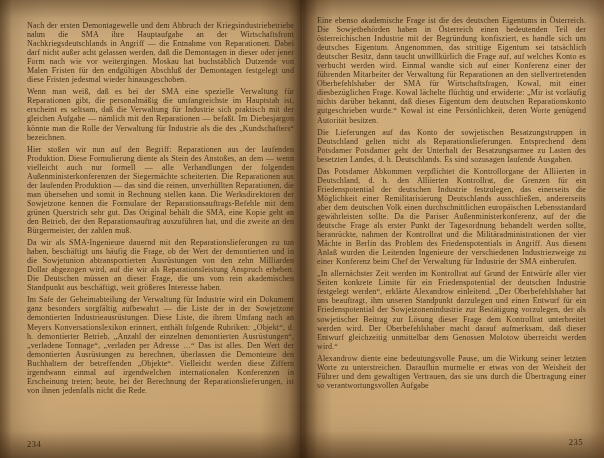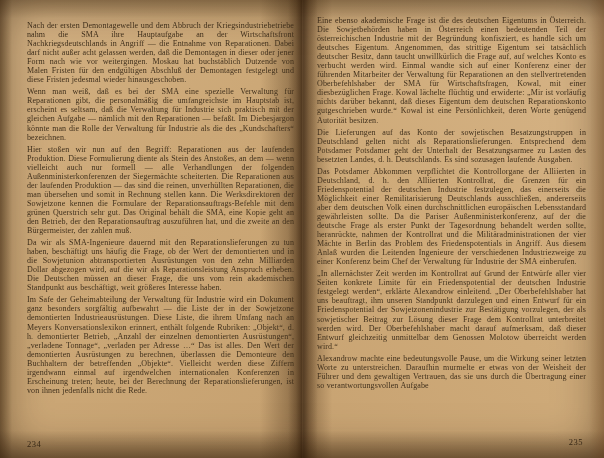--- a/index.html
+++ b/index.html
@@ -96,21 +96,21 @@
       </div>
       <div class="page-number page-number-left">234</div>
     </div>
 
     <div class="page page-right">
       <div class="text-block">
         <p>Eine ebenso akademische Frage ist die des deutschen Eigentums in Österreich. Die Sowjetbehörden haben in Österreich einen bedeutenden Teil der österreichischen Industrie mit der Begründung konfisziert, es handle sich um deutsches Eigentum. Angenommen, das strittige Eigentum sei tatsächlich deutscher Besitz, dann taucht unwillkürlich die Frage auf, auf welches Konto es verbucht werden wird. Einmal wandte sich auf einer Konferenz einer der führenden Mitarbeiter der Verwaltung für Reparationen an den stellvertretenden Oberbefehlshaber der SMA für Wirtschaftsfragen, Kowal, mit einer diesbezüglichen Frage. Kowal lächelte flüchtig und erwiderte: „Mir ist vorläufig nichts darüber bekannt, daß dieses Eigentum dem deutschen Reparationskonto gutgeschrieben wurde.“ Kowal ist eine Persönlichkeit, deren Worte genügend Autorität besitzen.</p>
         <p>Die Lieferungen auf das Konto der sowjetischen Besatzungstruppen in Deutschland gelten nicht als Reparationslieferungen. Entsprechend dem Potsdamer Potsdamer geht der Unterhalt der Besatzungsarmee zu Lasten des besetzten Landes, d. h. Deutschlands. Es sind sozusagen laufende Ausgaben.</p>
         <p>Das Potsdamer Abkommen verpflichtet die Kontrollorgane der Alliierten in Deutschland, d. h. den Alliierten Kontrollrat, die Grenzen für ein Friedenspotential der deutschen Industrie festzulegen, das einerseits die Möglichkeit einer Remilitarisierung Deutschlands ausschließen, andererseits aber dem deutschen Volk einen durchschnittlichen europäischen Lebensstandard gewährleisten sollte. Da die Pariser Außenministerkonferenz, auf der die deutsche Frage als erster Punkt der Tagesordnung behandelt werden sollte, heranrückte, nahmen der Kontrollrat und die Militäradministrationen der vier Mächte in Berlin das Problem des Friedenspotentials in Angriff. Aus diesem Anlaß wurden die Leitenden Ingenieure der verschiedenen Industriezweige zu einer Konferenz beim Chef der Verwaltung für Industrie der SMA einberufen.</p>
         <p>„In allernächster Zeit werden im Kontrollrat auf Grund der Entwürfe aller vier Seiten konkrete Limite für ein Friedenspotential der deutschen Industrie festgelegt werden“, erklärte Alexandrow einleitend. „Der Oberbefehlshaber hat uns beauftragt, ihm unseren Standpunkt darzulegen und einen Entwurf für ein Friedenspotential der Sowjetzonenindustrie zur Bestätigung vorzulegen, der als sowjetischer Beitrag zur Lösung dieser Frage dem Kontrollrat unterbreitet werden wird. Der Oberbefehlshaber macht darauf aufmerksam, daß dieser Entwurf gleichzeitig unmittelbar dem Genossen Molotow überreicht werden wird.“</p>
-        <p>Alexandrow machte eine bedeutungsvolle Pause, um die Wirkung seiner letzten Worte zu unterstreichen. Daraufhin murmelte er etwas von der Weisheit der Führer und dem gewaltigen Vertrauen, das sie uns durch die Übertragung einer so verantwortungsvollen Aufgabe</p>
+        <p>Alexandrow diente eine bedeutungsvolle Pause, um die Wirkung seiner letzten Worte zu unterstreichen. Daraufhin murmelte er etwas von der Weisheit der Führer und dem gewaltigen Vertrauen, das sie uns durch die Übertragung einer so verantwortungsvollen Aufgabe</p>
       </div>
       <div class="page-number page-number-right">235</div>
     </div>
 
   </div>
   <div class="spine"></div>
   <div class="vignette"></div>
 </div>
 
 </body></html>

